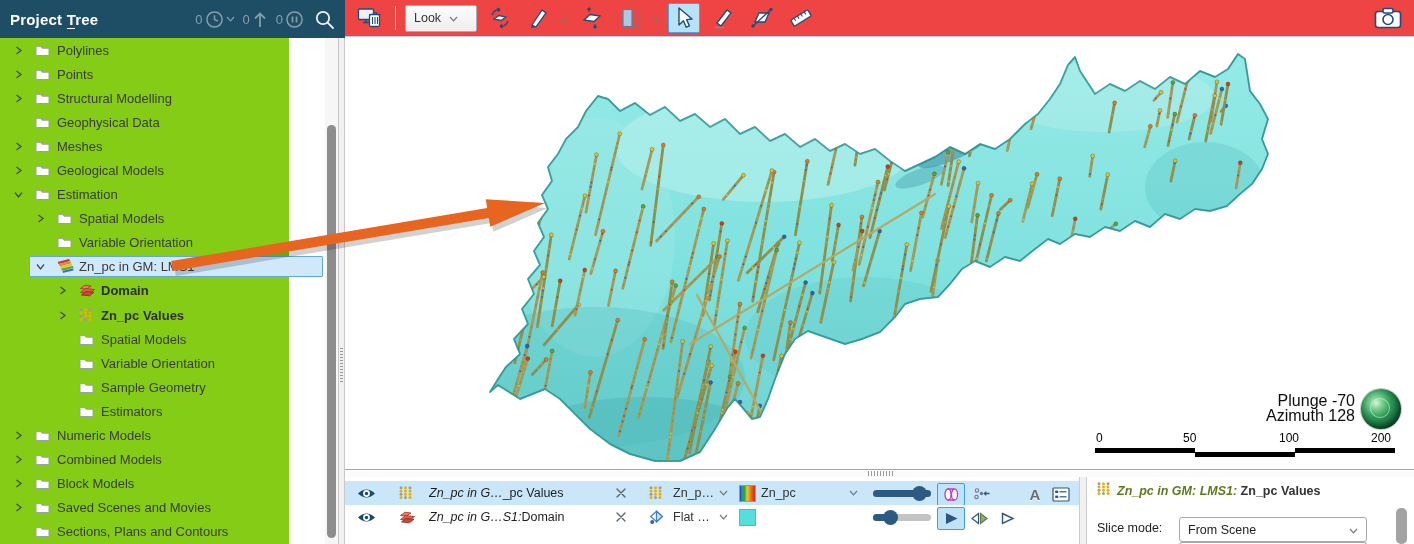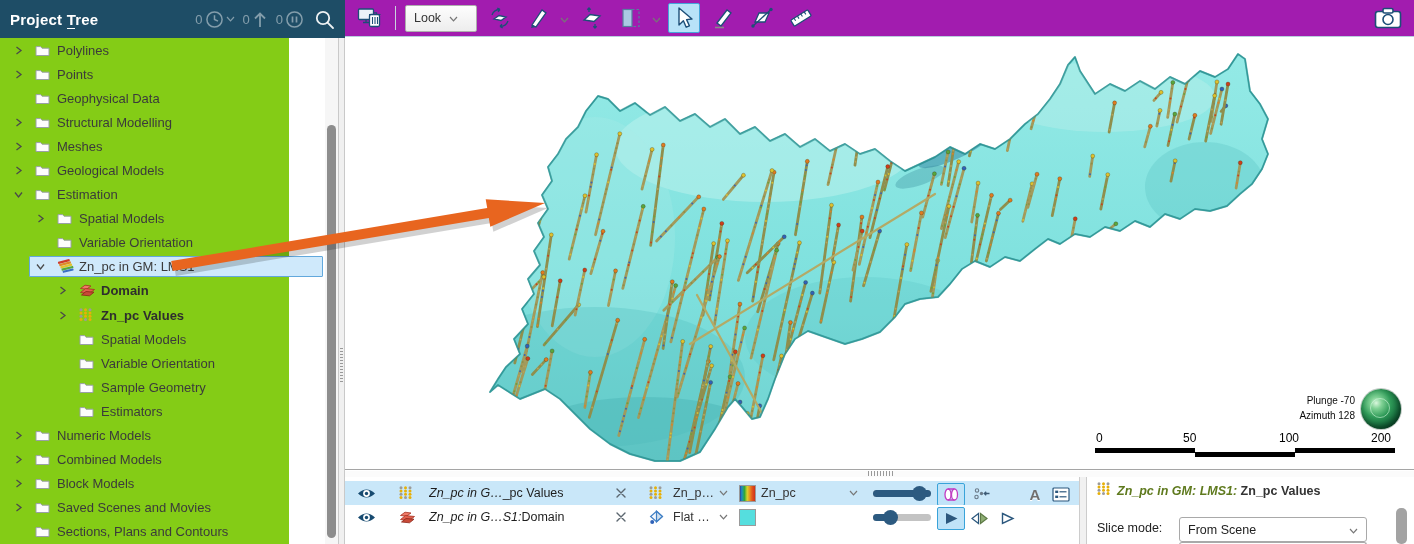--- a/index.html
+++ b/index.html
@@ -31,35 +31,35 @@
 
   #tree-divider{position:absolute;left:338px;top:38px;width:7px;bottom:0;background:#f0f0f0;
     border-left:1px solid #c9c9c9;border-right:1px solid #c9c9c9;box-sizing:border-box;}
   #tree-divider .vhandle{position:absolute;left:1px;top:310px;width:3px;height:34px;
     background:repeating-linear-gradient(to bottom,#999 0 1px,transparent 1px 3px);}
 
   
   #scene-area{position:absolute;left:345px;top:0;width:1069px;height:470px;background:#fff;
     border-bottom:1px solid #a5a5a5;box-sizing:border-box;}
   #scene-toolbar{position:absolute;left:0;top:0;right:0;height:37px;border-bottom:1px solid #b9cedd;
-    display:flex;align-items:center;gap:7px;padding:0 9px;box-sizing:border-box;background:#a21caf;}
+    display:flex;align-items:center;gap:7px;padding:0 9px;box-sizing:border-box;background:#ef4444;}
   .tbtn{width:30px;height:28px;display:flex;align-items:center;justify-content:center;border:1px solid transparent;
     border-radius:2px;cursor:pointer;}
   .tbtn.active{background:#b8e2f8;border-color:#45a5da;}
   .tsep{width:1px;height:24px;background:#c9d4dc;margin:0 2px;}
   .tcombo{height:25px;min-width:56px;background:linear-gradient(#fdfdfd,#ededed);border:1px solid #aeaeae;
     border-radius:2px;display:flex;align-items:center;padding:0 6px 0 8px;gap:8px;font-size:12.5px;color:#333;cursor:pointer;}
   .tool-chev{margin-left:-2px;}
   #snapshot-btn{margin-left:auto;width:34px;height:28px;display:flex;align-items:center;justify-content:center;cursor:pointer;}
 
   #scene-view{position:absolute;left:0;top:37px;right:0;bottom:0;overflow:hidden;background:#fff;}
   #scene-svg{position:absolute;left:0;top:0;}
 
   #orientation-text{position:absolute;left:880px;top:356px;width:130px;text-align:right;
-    font-size:10px;line-height:15px;color:#0d0d0d;}
+    font-size:16px;line-height:15px;color:#0d0d0d;}
   #sphere{position:absolute;left:1016px;top:352px;width:40px;height:40px;border-radius:50%;
     background:radial-gradient(circle at 38% 35%, #d9f7dd 0%, #7fd194 16%, #2f9a58 40%, #11683a 70%, #07432a 100%);
     box-shadow:inset -2px -3px 6px rgba(0,0,0,.45), 0 0 0 1px rgba(0,40,20,.25);cursor:grab;}
   #sphere::after{content:"";position:absolute;left:9px;top:9px;width:18px;height:18px;border-radius:50%;
     border:1px solid rgba(220,255,230,.55);}
 
   #scale-widget{position:absolute;left:750px;top:394px;width:302px;height:28px;font-size:12px;color:#000;}
   #scale-widget .tick{position:absolute;top:0;}
   .t0{left:1px;} .t1{left:88px;} .t2{left:184px;} .t3{left:276px;}
   .bar-seg{position:absolute;height:5px;background:#000;}
@@ -173,39 +173,39 @@
             </svg>
           </span>
           <span class="tree-cell" style="left: 35px;">
             <svg width="15" height="13" viewBox="0 0 15 13">
               <path d="M1 11.5 V2.6 H5.6 L7 4.2 H14 V11.5 Z" fill="#fdfdfd" stroke="#9aa0a6" stroke-width="1"></path>
             </svg>
           </span>
           <span class="tree-cell tree-label" style="left: 57px;">Points</span>
         </div>
         <div class="tree-row">
+          <span class="tree-cell" style="left: 14px;">
+            <svg width="9" height="9" viewBox="0 0 9 9">
+              <path d="M2.5 1 L7 4.5 L2.5 8" fill="none" stroke="#4a4a4a" stroke-width="1.3"></path>
+            </svg>
+          </span>
           <span class="tree-cell" style="left: 35px;">
             <svg width="15" height="13" viewBox="0 0 15 13">
               <path d="M1 11.5 V2.6 H5.6 L7 4.2 H14 V11.5 Z" fill="#fdfdfd" stroke="#9aa0a6" stroke-width="1"></path>
             </svg>
           </span>
-          <span class="tree-cell tree-label" style="left: 57px;">Geophysical Data</span>
+          <span class="tree-cell tree-label" style="left: 57px;">Structural Modelling</span>
         </div>
         <div class="tree-row">
-          <span class="tree-cell" style="left: 14px;">
-            <svg width="9" height="9" viewBox="0 0 9 9">
-              <path d="M2.5 1 L7 4.5 L2.5 8" fill="none" stroke="#4a4a4a" stroke-width="1.3"></path>
-            </svg>
-          </span>
           <span class="tree-cell" style="left: 35px;">
             <svg width="15" height="13" viewBox="0 0 15 13">
               <path d="M1 11.5 V2.6 H5.6 L7 4.2 H14 V11.5 Z" fill="#fdfdfd" stroke="#9aa0a6" stroke-width="1"></path>
             </svg>
           </span>
-          <span class="tree-cell tree-label" style="left: 57px;">Structural Modelling</span>
+          <span class="tree-cell tree-label" style="left: 57px;">Geophysical Data</span>
         </div>
         <div class="tree-row">
           <span class="tree-cell" style="left: 14px;">
             <svg width="9" height="9" viewBox="0 0 9 9">
               <path d="M2.5 1 L7 4.5 L2.5 8" fill="none" stroke="#4a4a4a" stroke-width="1.3"></path>
             </svg>
           </span>
           <span class="tree-cell" style="left: 35px;">
             <svg width="15" height="13" viewBox="0 0 15 13">
               <path d="M1 11.5 V2.6 H5.6 L7 4.2 H14 V11.5 Z" fill="#fdfdfd" stroke="#9aa0a6" stroke-width="1"></path>

